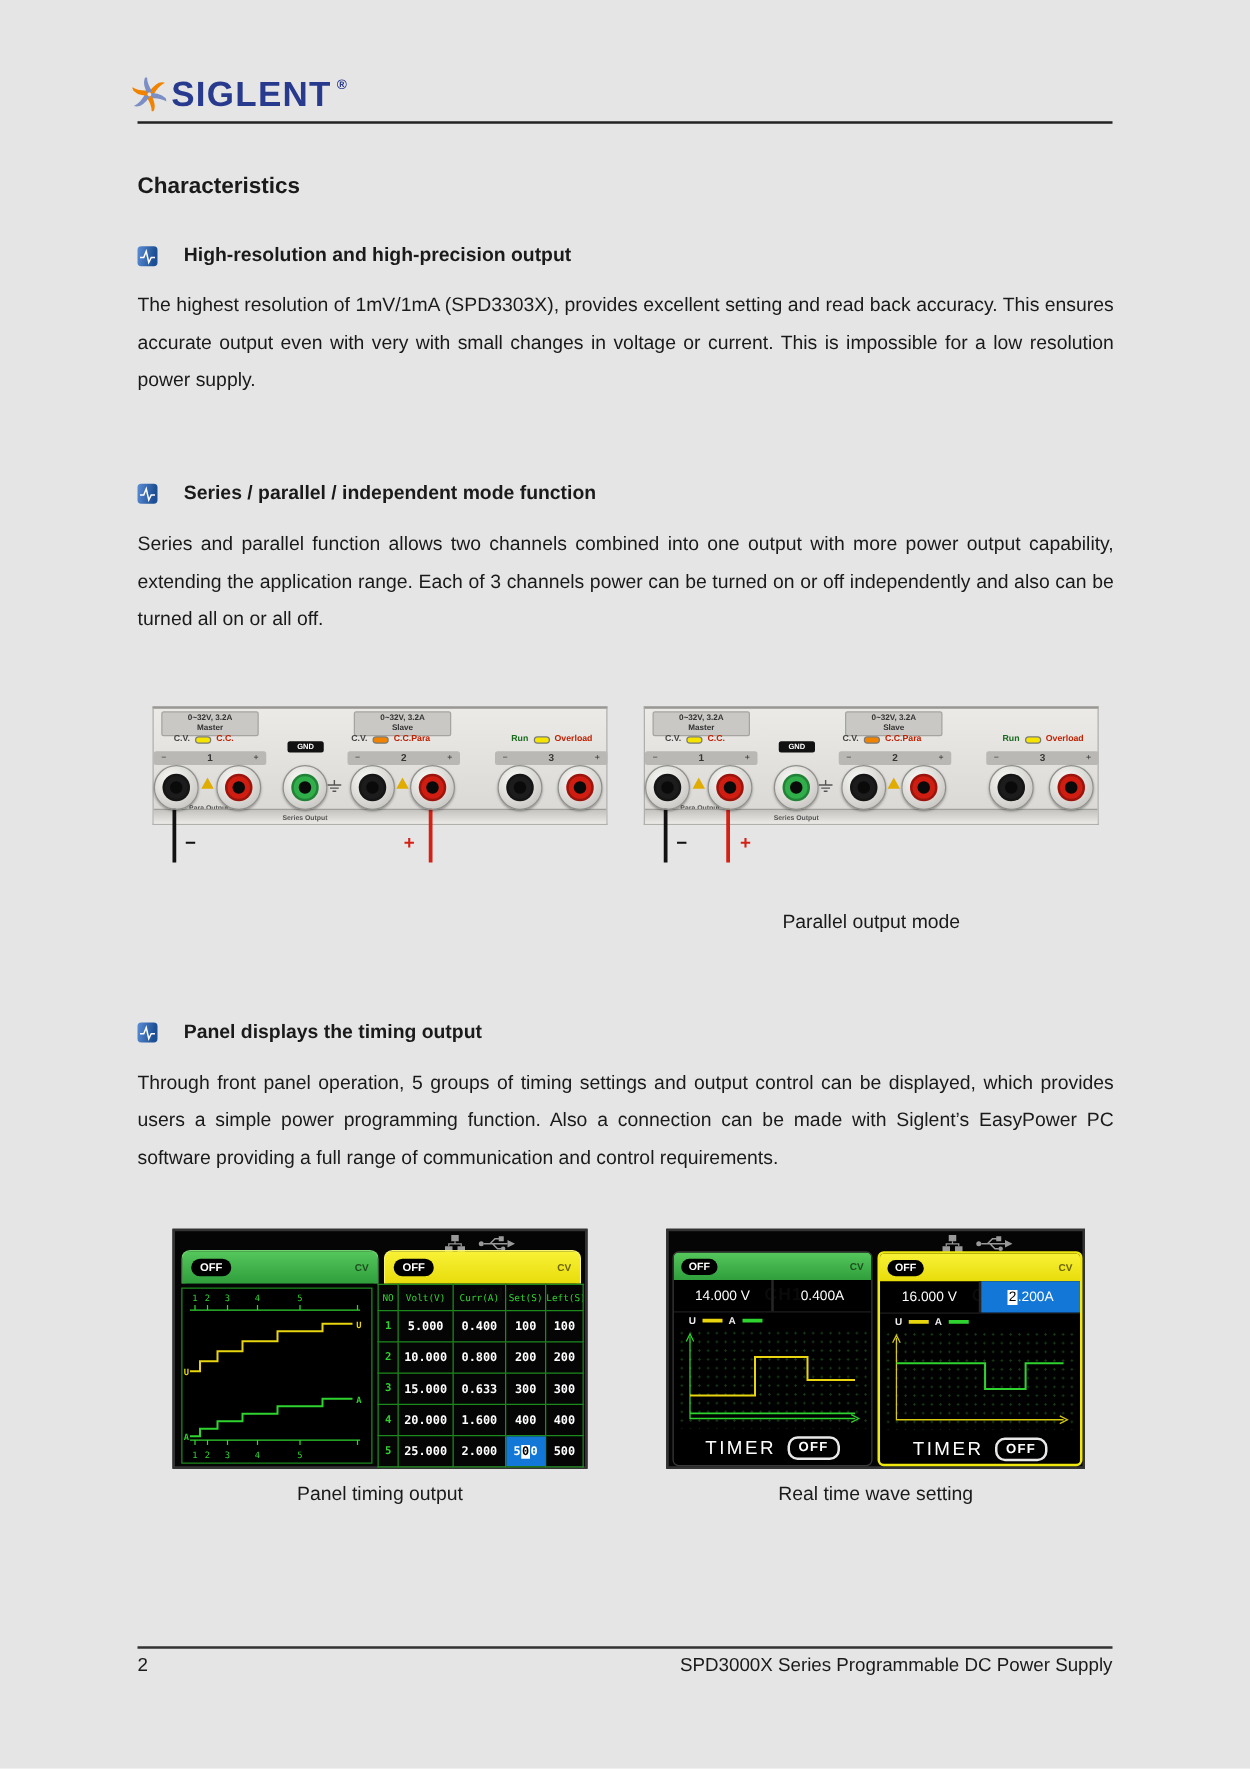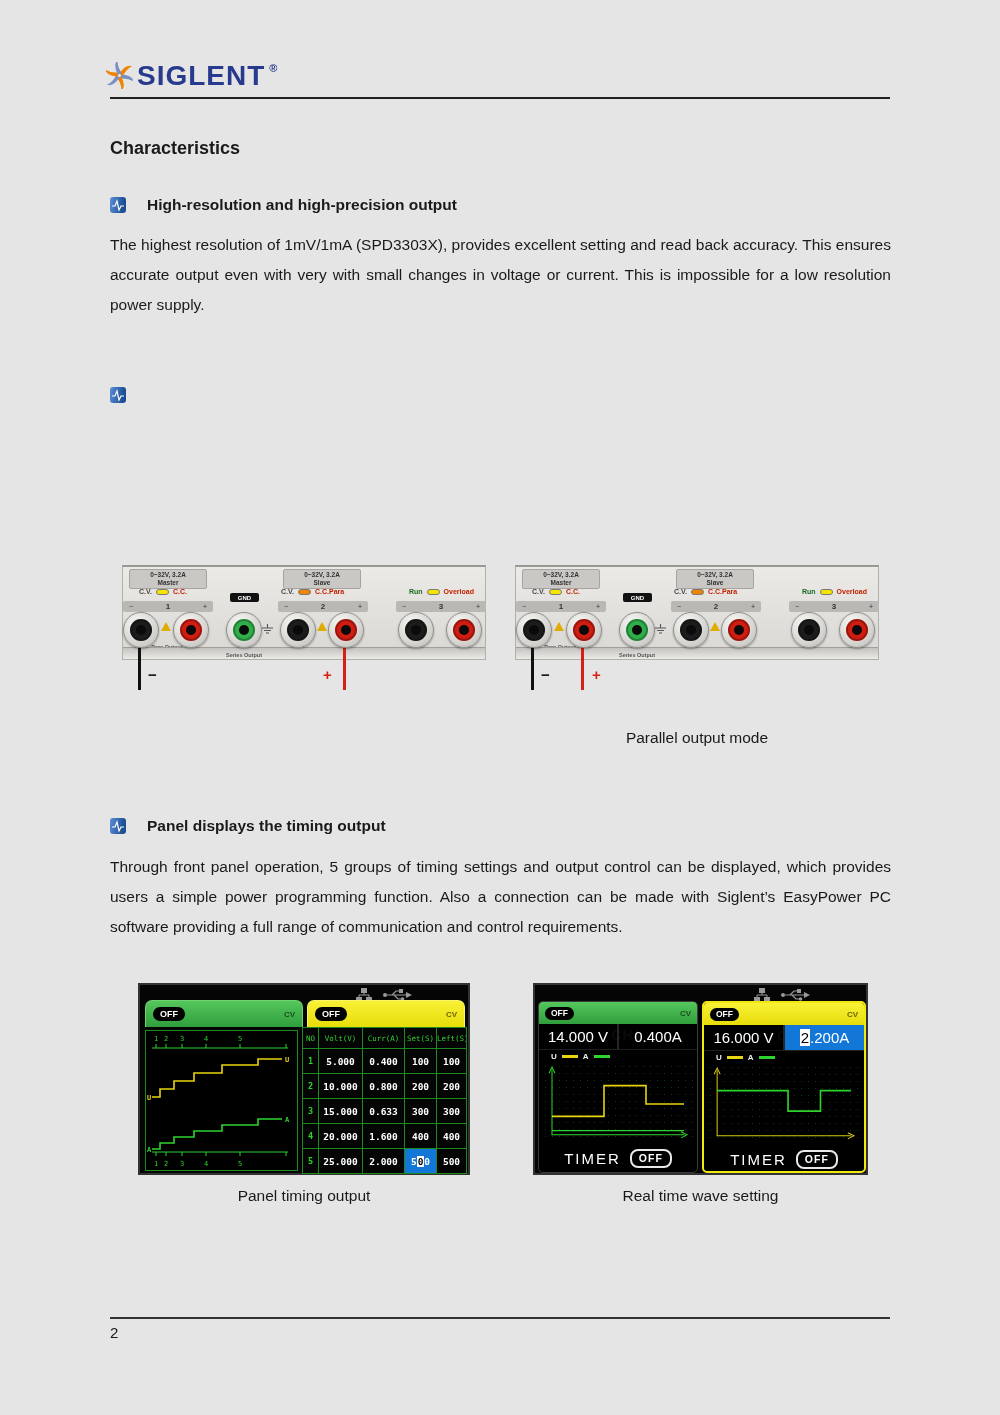--- a/index.html
+++ b/index.html
@@ -96,21 +96,21 @@
   .wpanel{position:absolute;top:16px;width:160px;height:172px;border-radius:5px;background:#000;
           box-sizing:border-box;overflow:hidden;}
   .wp1{left:3px;border:1px solid #3a3a3a;}
   .wp2{left:167px;width:164px;border:2px solid #f0e80f;}
   .whead{height:22px;display:flex;align-items:center;padding:0 6px;gap:5px;}
   .whead-green{background:linear-gradient(#55c75c,#2f9e3c);}
   .whead-yellow{background:linear-gradient(#f8f237,#e8dc0a);}
   .whead .tabname{font-size:14px;}
   .whead .offpill{font-size:8.5px;padding:1.5px 6px;}
   .wread{height:25px;display:flex;border-bottom:1px solid #1e1e1e;}
-  .wread .half{flex:1;color:#fff;font-size:15px;display:flex;align-items:center;justify-content:center;}
+  .wread .half{flex:1;color:#fff;font-size:11px;display:flex;align-items:center;justify-content:center;}
   .wread .vhalf{border-right:2px solid #262626;}
   .wlegend{height:13px;display:flex;align-items:center;gap:5px;padding-left:12px;color:#eee;
            font-size:8px;font-weight:bold;}
   .dash{width:16px;height:3px;} .dash-y{background:#e8d50f;} .dash-g{background:#2fd32f;}
   .wgraph{height:80px;margin:0 3px;position:relative;
           background-image:radial-gradient(#143814 0.8px,transparent 1px);background-size:7px 7px;}
   .wtimer{height:30px;display:flex;align-items:center;justify-content:center;gap:9px;color:#fff;
           font-size:15px;letter-spacing:2px;}
   .timerpill{border:2px solid #e8e8e8;border-radius:8px;padding:0 7px;font-size:10.5px;
              font-weight:bold;letter-spacing:1px;line-height:15px;}
@@ -152,20 +152,22 @@
       </svg>
   </span>
   <div class="sec-title" style="top:196px;">High-resolution and high-precision output</div>
   <div class="para" style="top:230px;">The highest resolution of 1mV/1mA (SPD3303X), provides excellent setting and read back accuracy. This ensures accurate output even with very with small changes in voltage or current. This is impossible for a low resolution power supply.</div>
 
   <span class="sec-icon" style="top:387px;">
     <svg width="16" height="16" viewBox="0 0 16 16">
         <polyline points="2,9 5,9 7,4 9,13 11,9 14,9" fill="none" stroke="#fff" stroke-width="1.2"></polyline>
       </svg>
   </span>
+  <div class="sec-title" style="top:386px;">Series / parallel / independent mode function</div>
+  <div class="para" style="top:421px;">Series and parallel function allows two channels combined into one output with more power output capability, extending the application range. Each of 3 channels power can be turned on or off independently and also can be turned all on or all off.</div>
 
   <div class="fig fig-series">
     <div class="wire wire-black" style="left:16px;"></div>
     <div class="wire wire-red" style="left:221px;"></div>
     <span class="wlabel wl-minus" style="left:26px;">−</span>
     <span class="wlabel wl-plus" style="left:201px;">+</span>
     <div class="panel">
       <div class="rating r1">
         <span>0~32V, 3.2A</span>
         <span class="role">Master</span>
@@ -529,14 +531,15 @@
         <span class="timerpill">OFF</span>
       </div>
     </div>
   </div>
 
   <div class="lcdcap cap-timing">Panel timing output</div>
   <div class="lcdcap cap-wave">Real time wave setting</div>
 
   <div class="footer-rule"></div>
   <div class="footer-page">2</div>
+  <div class="footer-title">SPD3000X Series Programmable DC Power Supply</div>
 
 </div>
 
 </body></html>

